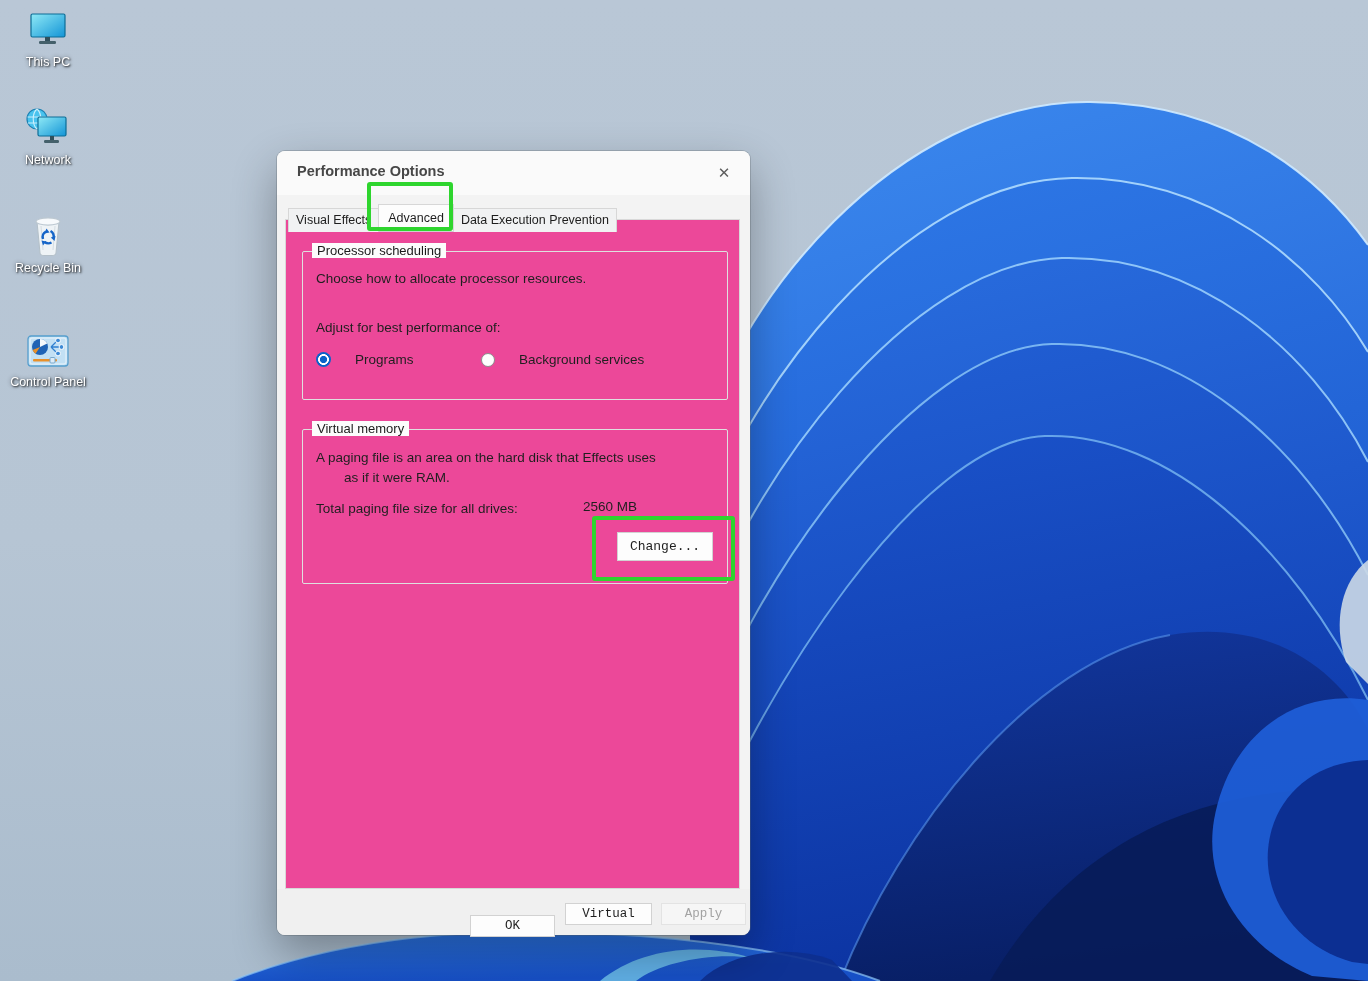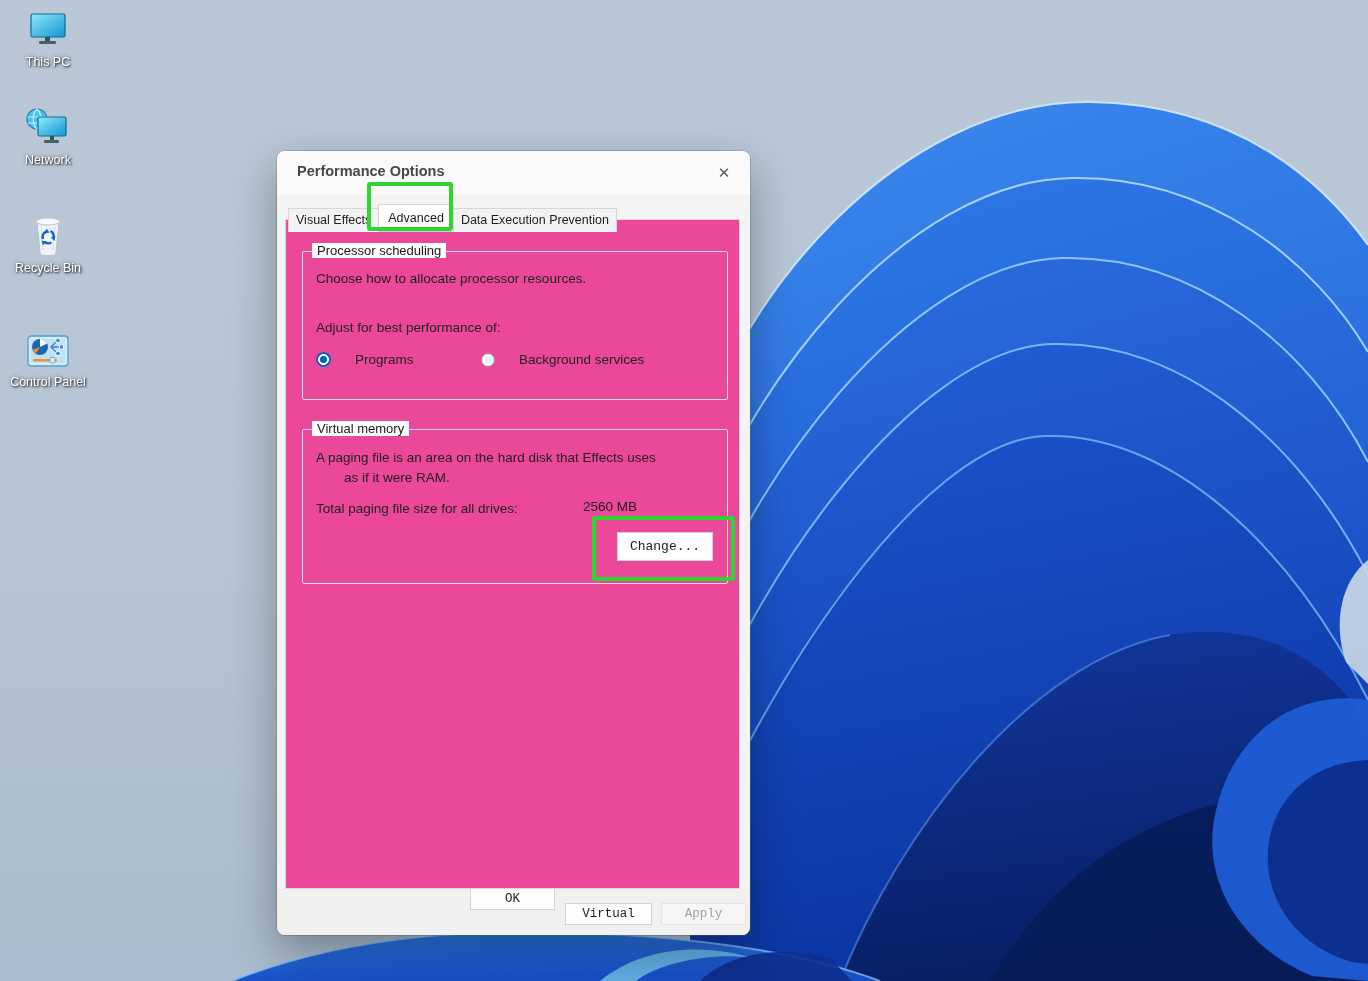--- a/index.html
+++ b/index.html
@@ -43,21 +43,21 @@
   .radio.checked{background:radial-gradient(circle,#0a63c9 0,#0a63c9 3.4px,#ffffff 3.8px,#ffffff 5.2px,#0a63c9 5.6px);}
   .radio.unchecked{width:14px;height:14px;background:#fefefe;border:1px solid #8c8c8c;}
   .radio-item .rlbl{font-size:13.5px;color:#1f1f1f;}
 
   .btn{position:absolute;box-sizing:border-box;background:#fdfdfd;border:1px solid #d2d2d2;
        border-radius:0;font-family:Liberation Mono, monospace;font-size:12.5px;color:#1e1e1e;
        display:flex;align-items:center;justify-content:center;cursor:pointer;}
   .btn.change{left:314px;top:102px;width:96px;height:29px;font-size:13px;}
   .footer{position:absolute;left:0;right:0;top:738px;bottom:0;background:#f0f0f0;
           border-radius:0 0 8px 8px;}
-  .btn.ok{left:193px;top:737px;width:85px;height:22px;}
+  .btn.ok{left:193px;top:764px;width:85px;height:22px;}
   .btn.cancel{left:288px;top:752px;width:87px;height:22px;}
   .btn.apply{left:384px;top:752px;width:85px;height:22px;color:#a2a2a2;
              border-color:#e3e3e3;background:#f6f6f6;cursor:default;}
 
   .annotation{position:absolute;border:4px solid #2ed52e;border-radius:3px;z-index:20;
               pointer-events:none;}
   .ann-tab{left:90px;top:31px;width:78px;height:41px;}
   .ann-change{left:315px;top:365px;width:135px;height:57px;}
 
   .value-text{position:absolute;font-size:13.5px;color:#1f1f1f;}

